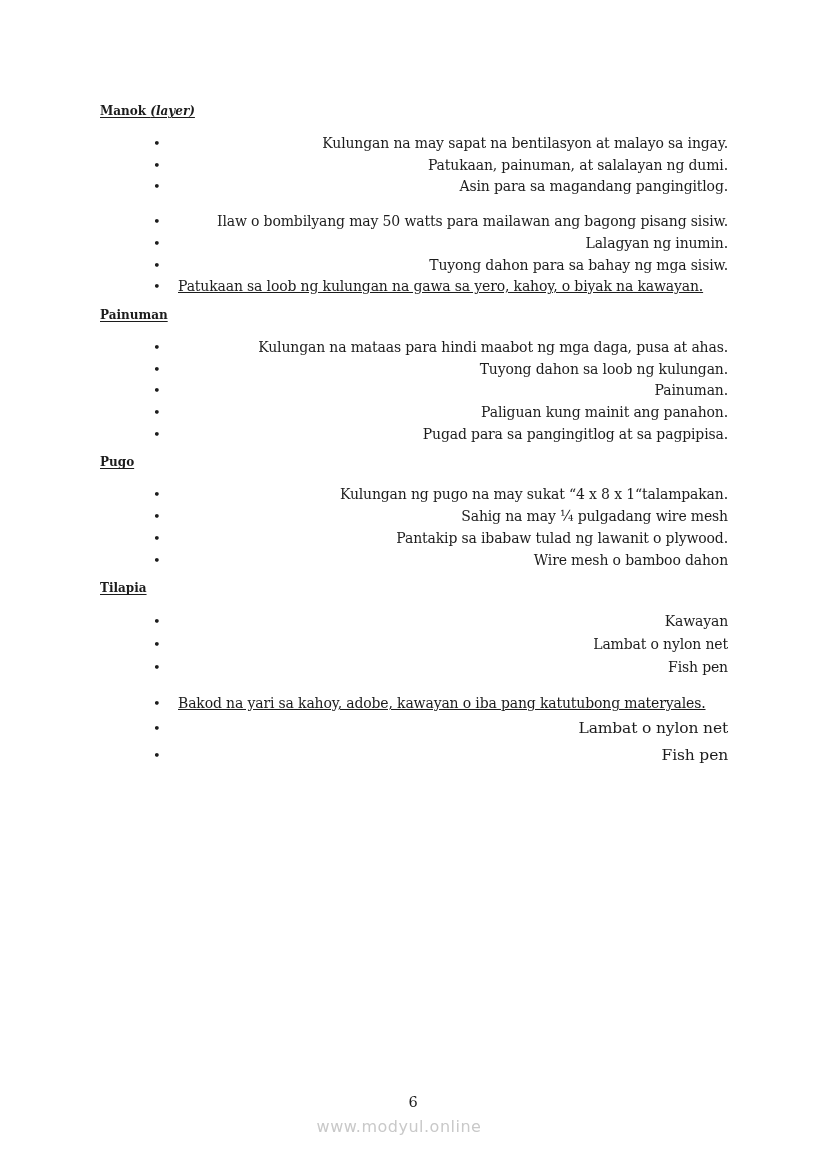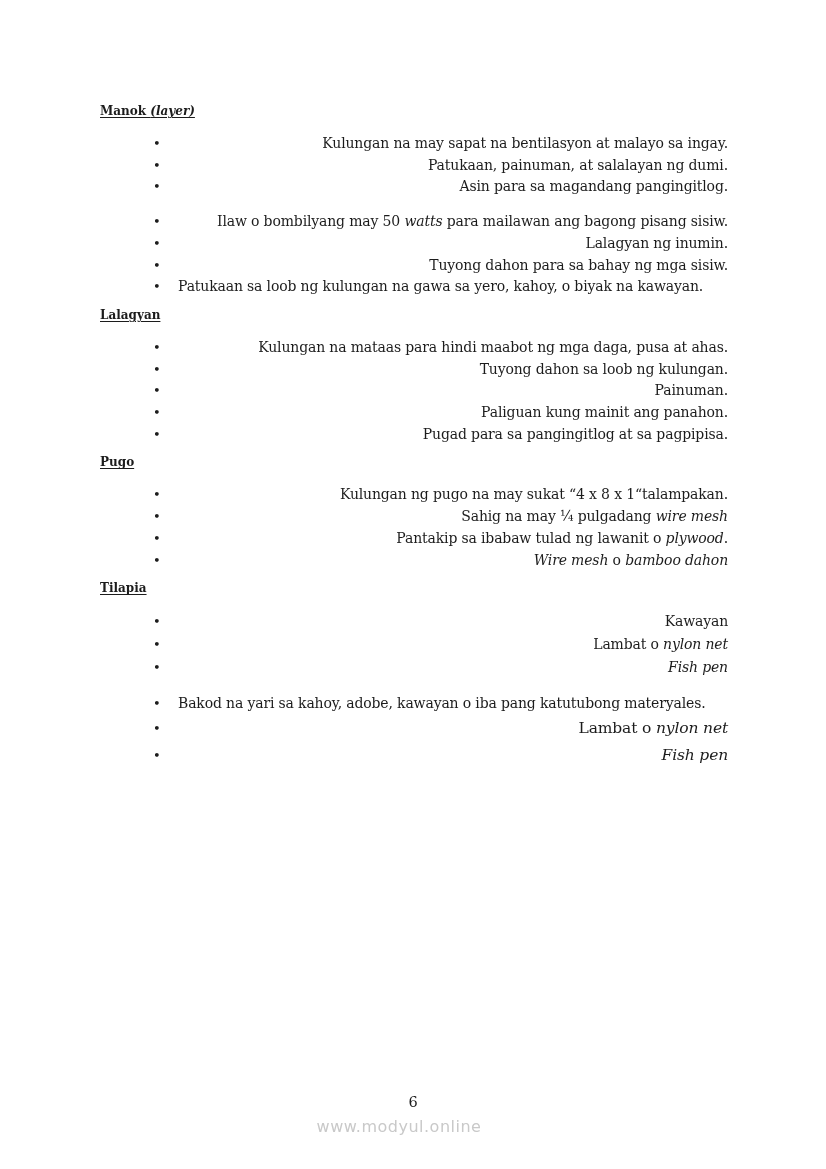--- a/index.html
+++ b/index.html
@@ -27,22 +27,22 @@
     font-size: 14px; line-height: 21.7px;
     letter-spacing: -0.15px;
   }
   .spacious ul.bullets li { line-height: 23px; }
   ul.bullets li.large { font-size: 15.5px; line-height: 27px; }
   .bullet {
     position: absolute; left: 2px; top: 0;
     font-size: 13px;
   }
   .li-text { display: block; text-align: right; }
-  li.justify .li-text { text-align: justify; text-align-last: left; }
-  .it { font-style: italic; }
+  li.justify .li-text { text-align: justify; text-align-last: left; text-decoration: underline; }
+  .it { }
   .page-number {
     position: absolute; top: 1094px; left: 0; width: 826px;
     text-align: center; font-size: 14.5px; color: #1c1c1c;
   }
   .watermark {
     position: absolute; top: 1117px; left: 0; width: 798px;
     text-align: center; font-size: 16px; letter-spacing: 0.5px;
     color: #c9c9c9;
     font-family: "DejaVu Sans", "Liberation Sans", sans-serif;
   }
@@ -82,21 +82,21 @@
           <span class="bullet">•</span>
           <span class="li-text"><span>Tuyong dahon para sa bahay ng mga sisiw.</span></span>
         </li>
         <li class="justify">
           <span class="bullet">•</span>
           <span class="li-text"><span>Patukaan sa loob ng kulungan na gawa sa yero, kahoy, o biyak na kawayan.</span></span>
         </li>
       </ul>
     </div>
     <div class="section">
-      <h2 class="section-heading"><span>Lalagyan</span></h2>
+      <h2 class="section-heading"><span>Painuman</span></h2>
       <ul class="bullets">
         <li>
           <span class="bullet">•</span>
           <span class="li-text"><span>Kulungan na mataas para hindi maabot ng mga daga, pusa at ahas.</span></span>
         </li>
         <li>
           <span class="bullet">•</span>
           <span class="li-text"><span>Tuyong dahon sa loob ng kulungan.</span></span>
         </li>
         <li>

